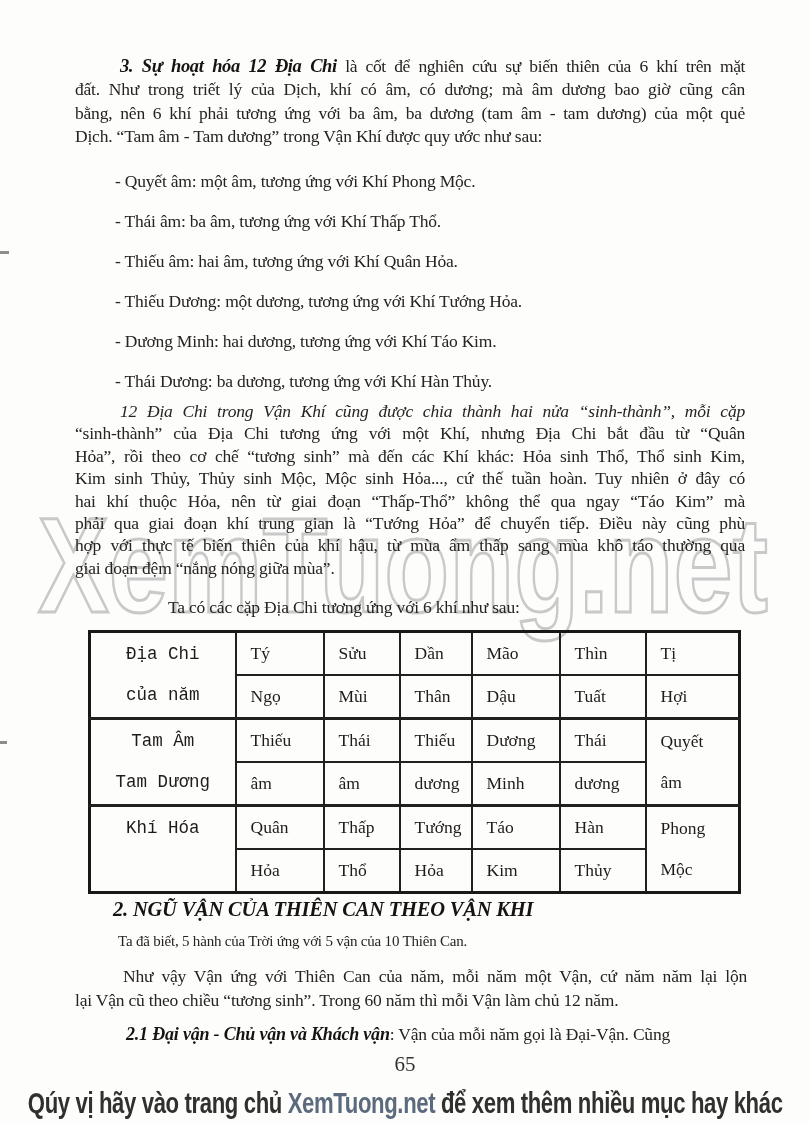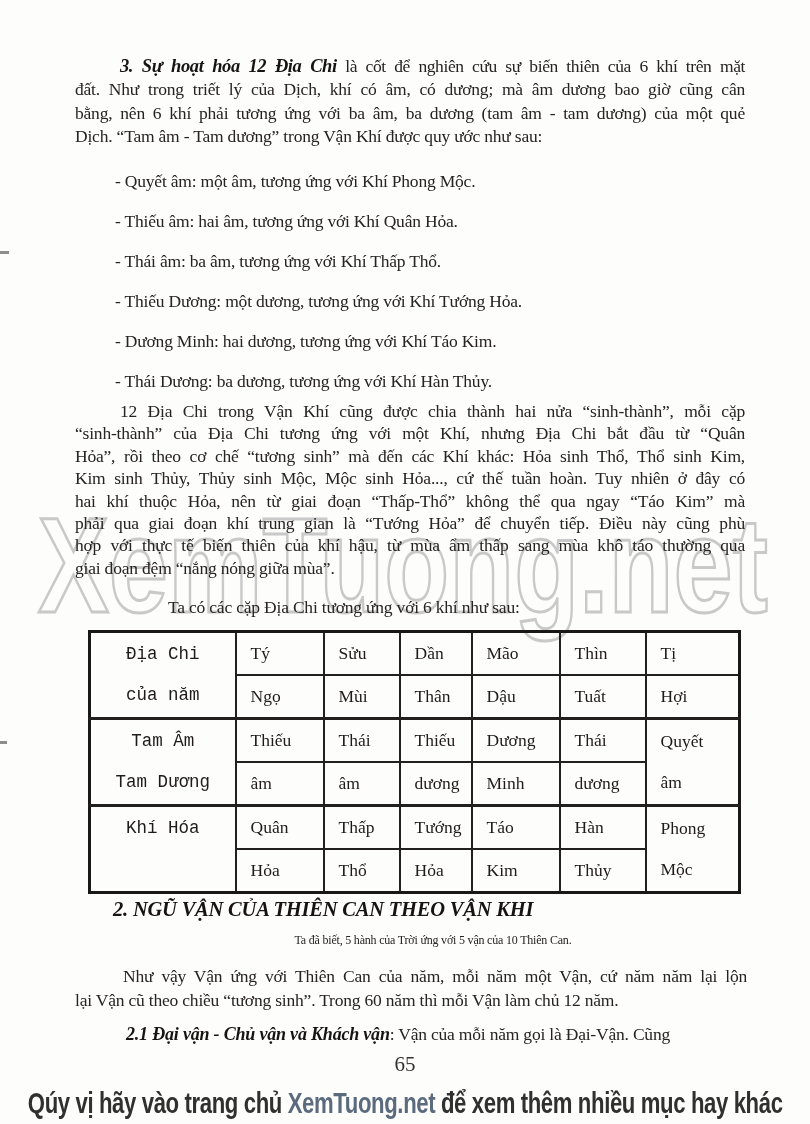--- a/index.html
+++ b/index.html
@@ -11,39 +11,39 @@
   .ll{text-align:left;letter-spacing:-0.2px;}
   .tight{letter-spacing:-0.4px;word-spacing:-1.2px;}
   .para{font-size:17.5px;}
   .b-i{font-weight:bold;font-style:italic;color:#171310;}
   #para1{left:75px;top:55px;width:670px;line-height:23.4px;}
   #para1 .first{padding-left:45px;}
   #para1 .lead{font-size:18.5px;}
   #list{left:115px;top:170px;width:620px;line-height:23px;}
   #list .item{margin-bottom:17px;}
   #para2{left:75px;top:400px;width:670px;line-height:22.4px;}
-  #para2 .first{padding-left:45px;}
+  #para2 .first{padding-left:45px;font-style:italic;}
   #table-intro{left:120px;top:597px;width:600px;font-size:17.5px;margin-left:48px;}
   
   #watermark-svg{position:absolute;left:36px;top:486px;width:740px;height:170px;z-index:0;}
   
   #chi-table{position:absolute;left:88px;top:630px;z-index:1;border-collapse:collapse;
              table-layout:fixed;width:650px;font-size:17.5px;color:#1f1b18;}
   #chi-table td{border:2px solid #22201e;padding:0;vertical-align:middle;height:41px;
                 padding-left:14px;text-align:left;overflow:hidden;}
   #chi-table td.lbl{text-align:center;padding-left:0;font-family:Liberation Mono, monospace;}
   #chi-table td.two{padding:0;padding-left:0;}
   #chi-table td.two .half{height:41px;line-height:41px;}
   #chi-table td.two.lbl .half{text-align:center;}
   #chi-table td.two.datacol .half{text-align:left;padding-left:14px;}
   #chi-table{border:3px solid #1a1816;}
   #chi-table tr.grp td{border-top-width:3px;}
   
   #heading2{left:113px;top:889px;font-size:20.5px;letter-spacing:-0.2px;margin-top:9px;}
-  #s2p1{left:118px;top:933px;width:630px;font-size:12px;text-align:center;}
+  #s2p1{left:118px;top:933px;width:630px;font-size:15px;}
   #s2p2{left:75px;top:965px;width:672px;line-height:23.5px;}
   #s2p2 .first{padding-left:48px;}
   #s2p3{left:74px;top:1024px;width:672px;padding-left:52px;font-size:17.5px;letter-spacing:-0.2px;}
   #s2p3 .lead{font-size:18px;}
   #page-number{left:0;top:1052px;width:810px;text-align:center;font-size:21px;color:#33302c;}
   
   #footer{left:0;top:1076px;width:810px;height:44px;display:flex;justify-content:center;align-items:flex-end;z-index:2;}
   #footer .scale{white-space:nowrap;transform:scaleX(0.75);transform-origin:center;
                  font-family:"Liberation Sans","DejaVu Sans",sans-serif;font-weight:bold;
                  font-size:29.5px;color:#30302f;letter-spacing:-0.5px;}
@@ -64,22 +64,22 @@
 
   <div id="para1" class="layer para">
     <div class="jl first tight"><span class="b-i lead">3. Sự hoạt hóa 12 Địa Chi</span><span> là cốt để nghiên cứu sự biến thiên của 6 khí trên mặt</span></div>
     <div class="jl">đất. Như trong triết lý của Dịch, khí có âm, có dương; mà âm dương bao giờ cũng cân</div>
     <div class="jl">bằng, nên 6 khí phải tương ứng với ba âm, ba dương (tam âm - tam dương) của một quẻ</div>
     <div class="ll">Dịch. “Tam âm - Tam dương” trong Vận Khí được quy ước như sau:</div>
   </div>
 
   <div id="list" class="layer para">
     <div class="item ll">- Quyết âm: một âm, tương ứng với Khí Phong Mộc.</div>
+    <div class="item ll">- Thái âm: ba âm, tương ứng với Khí Thấp Thổ.</div>
     <div class="item ll">- Thiếu âm: hai âm, tương ứng với Khí Quân Hỏa.</div>
-    <div class="item ll">- Thái âm: ba âm, tương ứng với Khí Thấp Thổ.</div>
     <div class="item ll">- Thiếu Dương: một dương, tương ứng với Khí Tướng Hỏa.</div>
     <div class="item ll">- Dương Minh: hai dương, tương ứng với Khí Táo Kim.</div>
     <div class="item ll">- Thái Dương: ba dương, tương ứng với Khí Hàn Thủy.</div>
   </div>
 
   <div id="para2" class="layer para">
     <div class="jl first">12 Địa Chi trong Vận Khí cũng được chia thành hai nửa “sinh-thành”, mỗi cặp</div>
     <div class="jl">“sinh-thành” của Địa Chi tương ứng với một Khí, nhưng Địa Chi bắt đầu từ “Quân</div>
     <div class="jl">Hỏa”, rồi theo cơ chế “tương sinh” mà đến các Khí khác: Hỏa sinh Thổ, Thổ sinh Kim,</div>
     <div class="jl">Kim sinh Thủy, Thủy sinh Mộc, Mộc sinh Hỏa..., cứ thế tuần hoàn. Tuy nhiên ở đây có</div>

